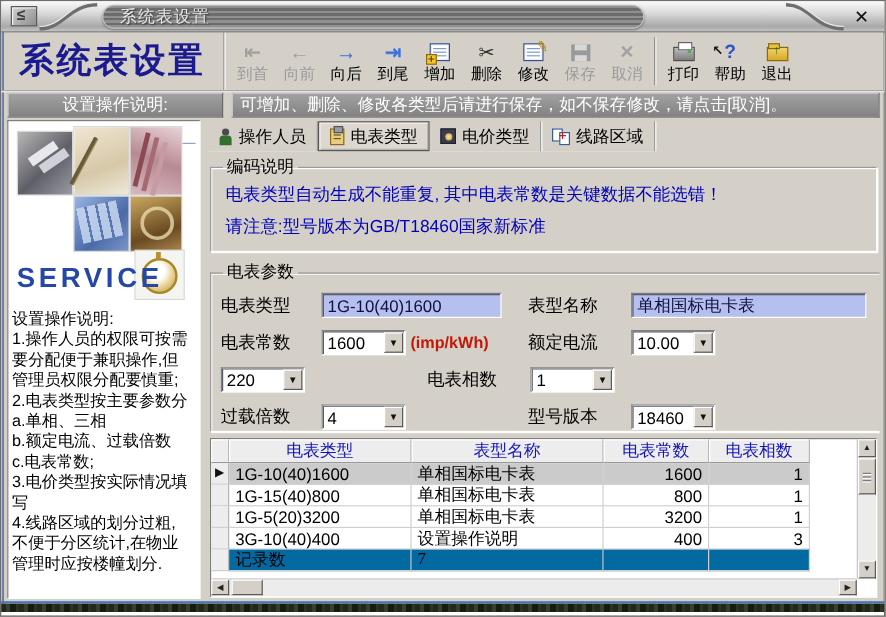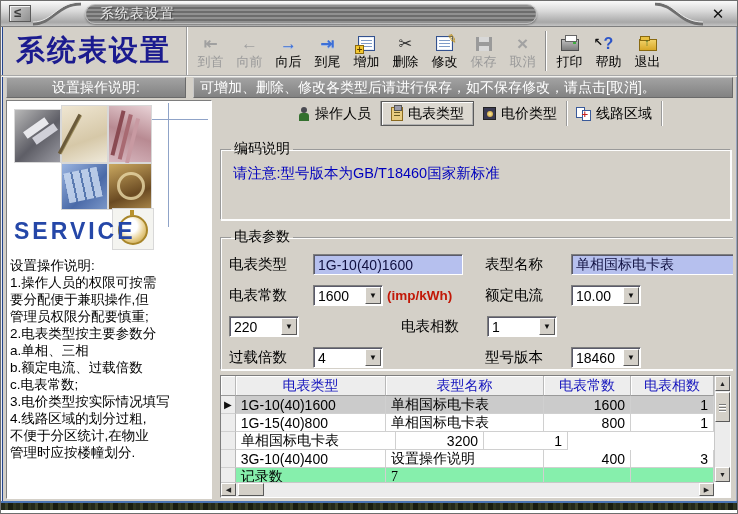--- a/index.html
+++ b/index.html
@@ -66,21 +66,21 @@
 
   
   .strip-row { height:21px; display:flex; flex:0 0 21px; margin-top:1px; }
   .strip { background:linear-gradient(180deg,#a2a2a2,#828282); color:#fff; display:flex; align-items:center;
            border:1px solid #c8c8c8; border-bottom-color:#6a6a6a; border-right-color:#6a6a6a; }
   .strip.left { width:180px; margin-left:5px; justify-content:center; }
   .strip.right { flex:1; margin-left:7px; margin-right:4px; padding-left:6px; }
 
   
   .main { flex:1; display:flex; overflow:hidden; padding:2px 4px 2px 5px; }
-  .sidebar { width:206px; background:#fff; border:1px solid; border-color:#7e7e7e #fff #fff #7e7e7e; padding:2px 3px; overflow:hidden; }
+  .sidebar { width:161px; background:#fff; border:1px solid; border-color:#7e7e7e #fff #fff #7e7e7e; padding:2px 3px; overflow:hidden; }
   .content { flex:1; margin-left:6px; display:flex; flex-direction:column; overflow:hidden; }
 
   
   .collage { position:relative; height:146px; }
   .cl-line-h { position:absolute; top:16px; left:142px; right:0; height:1px; background:#8fa3c8; }
   .cl-line-v { position:absolute; top:0; bottom:22px; left:158px; width:1px; background:#8fa3c8; }
   .ph { position:absolute; box-shadow:0 0 0 1px #d8d8d8; }
   .ph1 { left:5px; top:7px; width:45px; height:52px; background:linear-gradient(135deg,#b8b8b8,#5e5e66 55%,#9a9aa2); }
   .ph1::after{content:""; position:absolute; left:8px; top:14px; width:26px; height:8px; background:#e8e8ec; transform:rotate(-35deg); box-shadow:4px 10px 0 #d0d0d8;}
   .ph2 { left:52px; top:3px; width:45px; height:56px; background:linear-gradient(160deg,#efe6d2,#d6c8a8 60%,#efe9da); }
@@ -94,42 +94,42 @@
   .ph5::after{content:""; position:absolute; left:8px; top:8px; width:22px; height:22px; border-radius:50%; border:3px solid #e8d8a8; opacity:.8;}
   .ph6 { left:103px; top:106px; width:40px; height:40px; background:#f4f4f0; }
   .ph6::after{content:""; position:absolute; left:5px; top:6px; width:26px; height:26px; border-radius:50%;
       background:radial-gradient(circle at 40% 35%,#fff 0 30%,#e8d090 60%,#b8922e 100%); border:2px solid #a8862a;}
   .ph6::before{content:""; position:absolute; left:17px; top:1px; width:4px; height:6px; background:#b8922e; z-index:1;}
   .service { position:absolute; left:4px; top:115px; font-size:23px; font-weight:bold; color:#2547a8; letter-spacing:3px;
              font-family:"Liberation Sans",sans-serif; }
   .side-text { margin-top:8px; font-size:13.5px; line-height:17px; color:#000; white-space:pre-line; }
 
   
-  .tabbar { height:27px; display:flex; align-items:center; flex:0 0 27px;justify-content:center; }
+  .tabbar { height:27px; display:flex; align-items:center; flex:0 0 27px; }
   .tab { height:25px; display:flex; align-items:center; padding:0 9px; gap:5px; cursor:default;
          border-right:1px solid #9a9a9a; box-shadow:1px 0 0 #ffffff; }
   .tab.active { border:1px solid #5a5a5a; box-shadow:inset 1px 1px 0 #fff, inset -1px -1px 0 #b0b0b0; background:#dcd8d0; }
   .tic { display:inline-block; }
   .tic-person { width:12px; height:14px; position:relative; }
   .tic-person::before{content:""; position:absolute; left:3px; top:0; width:6px; height:6px; border-radius:50%; background:#4a4a52;}
   .tic-person::after{content:""; position:absolute; left:1px; top:6px; width:10px; height:8px; background:#33702e; border-radius:3px 3px 0 0;}
   .tic-clip { width:12px; height:14px; background:#e8cc80; border:1px solid #8a6a20; position:relative; }
   .tic-clip::before{content:""; position:absolute; left:2px; top:-3px; width:6px; height:4px; background:#9a9aa8; border:1px solid #555;}
   .tic-clip::after{content:""; position:absolute; left:2px; top:4px; width:6px; height:1px; background:#6a5a20; box-shadow:0 3px 0 #6a5a20;}
   .tic-book { width:13px; height:13px; background:#3a3a52; border:1px solid #222; position:relative; }
   .tic-book::after{content:""; position:absolute; left:3px; top:3px; width:6px; height:6px; border-radius:50%; background:radial-gradient(#f8e8a0,#c8962a);}
   .tic-pages { width:15px; height:14px; position:relative; }
   .tic-pages::before,.tic-pages::after{content:""; position:absolute; width:7px; height:9px; background:#fff; border:1px solid #3a5a9a;}
   .tic-pages::before{left:0; top:0;} .tic-pages::after{right:0; bottom:0;}
   .tic-pages i{position:absolute; left:5px; top:3px; color:#c42020; font:bold 9px/9px "DejaVu Sans",sans-serif; font-style:normal; z-index:1;}
   .tab .tab-label { font-size:14px; }
 
   
   fieldset { border:1px solid; border-color:#9a9a9a #fdfdfd #fdfdfd #9a9a9a; box-shadow:inset 1px 1px 0 #fdfdfd, 1px 1px 0 #fdfdfd;
-             margin:13px 2px 0 2px; padding:2px 16px 6px 8px; }
+             margin:3px 2px 0 2px; padding:2px 16px 6px 8px; }
   fieldset legend { font-size:14px; padding:0 3px; margin-left:2px; }
   .note { color:#0000bd; font-size:14.5px; line-height:26px; padding-left:4px; }
 
   
   .frow { display:flex; align-items:center; height:25px; margin-top:6px; }
   .frow:first-of-type { margin-top:4px; }
   .flabel { width:84px; font-size:14.5px; }
   .slot1 { width:172px; display:flex; align-items:center; }
   .flabel2 { width:86px; font-size:14.5px; }
   .tfield { height:21px; background:#b6c0ee; border:1px solid; border-color:#7e7e7e #fff #fff #7e7e7e;
@@ -149,21 +149,21 @@
   .grow { display:flex; height:18px; }
   .grow.head { height:20px; }
   .gc { border-right:1px solid #d0d0d0; border-bottom:1px solid #d0d0d0; display:flex; align-items:center;
         font-size:14px; padding:0 5px; overflow:hidden; white-space:nowrap; }
   .head .gc { background:#ededed; border-right:1px solid #b8b8b8; border-bottom:1px solid #9a9a9a;
               color:#1515bd; justify-content:center; box-shadow:inset 1px 1px 0 #fff; }
   .gc.gut { width:15px; padding:0; background:#ededed; border-right:1px solid #b8b8b8; justify-content:center; }
   .gc.c0 { width:152px; } .gc.c1 { width:160px; } .gc.c2 { width:88px; } .gc.c3 { width:84px; }
   .gc.num { justify-content:flex-end; }
   .grow.sel .gc:not(.gut) { background:#cbcbcb; }
-  .grow.foot .gc:not(.gut) { background:#86efac;font-family:Liberation Serif, serif; }
+  .grow.foot .gc:not(.gut) { background:#0369a1;font-family:Liberation Serif, serif; }
   .rowptr { font-size:10px; color:#111; }
 
   .vscroll { position:absolute; top:0; right:0; bottom:15px; width:16px; background:#ececec; border-left:1px solid #c8c8c8; }
   .hscroll { position:absolute; left:0; right:16px; bottom:0; height:15px; background:#ececec; border-top:1px solid #c8c8c8; }
   .sbtn { background:#d4d0c8; border:1px solid; border-color:#fff #5a5a5a #5a5a5a #fff; display:flex; align-items:center;
           justify-content:center; font-size:7px; color:#222; }
   .vscroll .sbtn { width:15px; height:15px; } .hscroll .sbtn { width:15px; height:13px; position:absolute; top:0; }
   .vthumb { width:15px; height:30px; margin-top:1px; background:#d4d0c8; border:1px solid; border-color:#fff #5a5a5a #5a5a5a #fff;
             display:flex; flex-direction:column; align-items:center; justify-content:center; gap:2px; }
   .vthumb i { width:7px; height:1px; background:#7a7a7a; box-shadow:0 1px 0 #fff; }
@@ -343,20 +343,21 @@
         <div class="tab">
           <span class="tic tic-pages">
               <i>+</i>
             </span>
           <span class="tab-label">线路区域</span>
         </div>
       </div>
 
       <fieldset style="height:80px;">
         <legend>编码说明</legend>
+        <div class="note">电表类型自动生成不能重复, 其中电表常数是关键数据不能选错！</div>
         <div class="note">请注意:型号版本为GB/T18460国家新标准</div>
       </fieldset>
 
       <fieldset style="height:142px; margin-top:8px;">
         <legend>电表参数</legend>
 
         <div class="frow">
           <span class="flabel">电表类型</span>
           <span class="slot1">
               <span class="tfield w1">1G-10(40)1600</span>
@@ -431,20 +432,21 @@
           </div>
           <div class="grow">
             <div class="gc gut"></div>
             <div class="gc c0">1G-15(40)800</div>
             <div class="gc c1">单相国标电卡表</div>
             <div class="gc c2 num">800</div>
             <div class="gc c3 num">1</div>
           </div>
           <div class="grow">
             <div class="gc gut"></div>
+            <div class="gc c0">1G-5(20)3200</div>
             <div class="gc c1">单相国标电卡表</div>
             <div class="gc c2 num">3200</div>
             <div class="gc c3 num">1</div>
           </div>
           <div class="grow">
             <div class="gc gut"></div>
             <div class="gc c0">3G-10(40)400</div>
             <div class="gc c1">设置操作说明</div>
             <div class="gc c2 num">400</div>
             <div class="gc c3 num">3</div>

